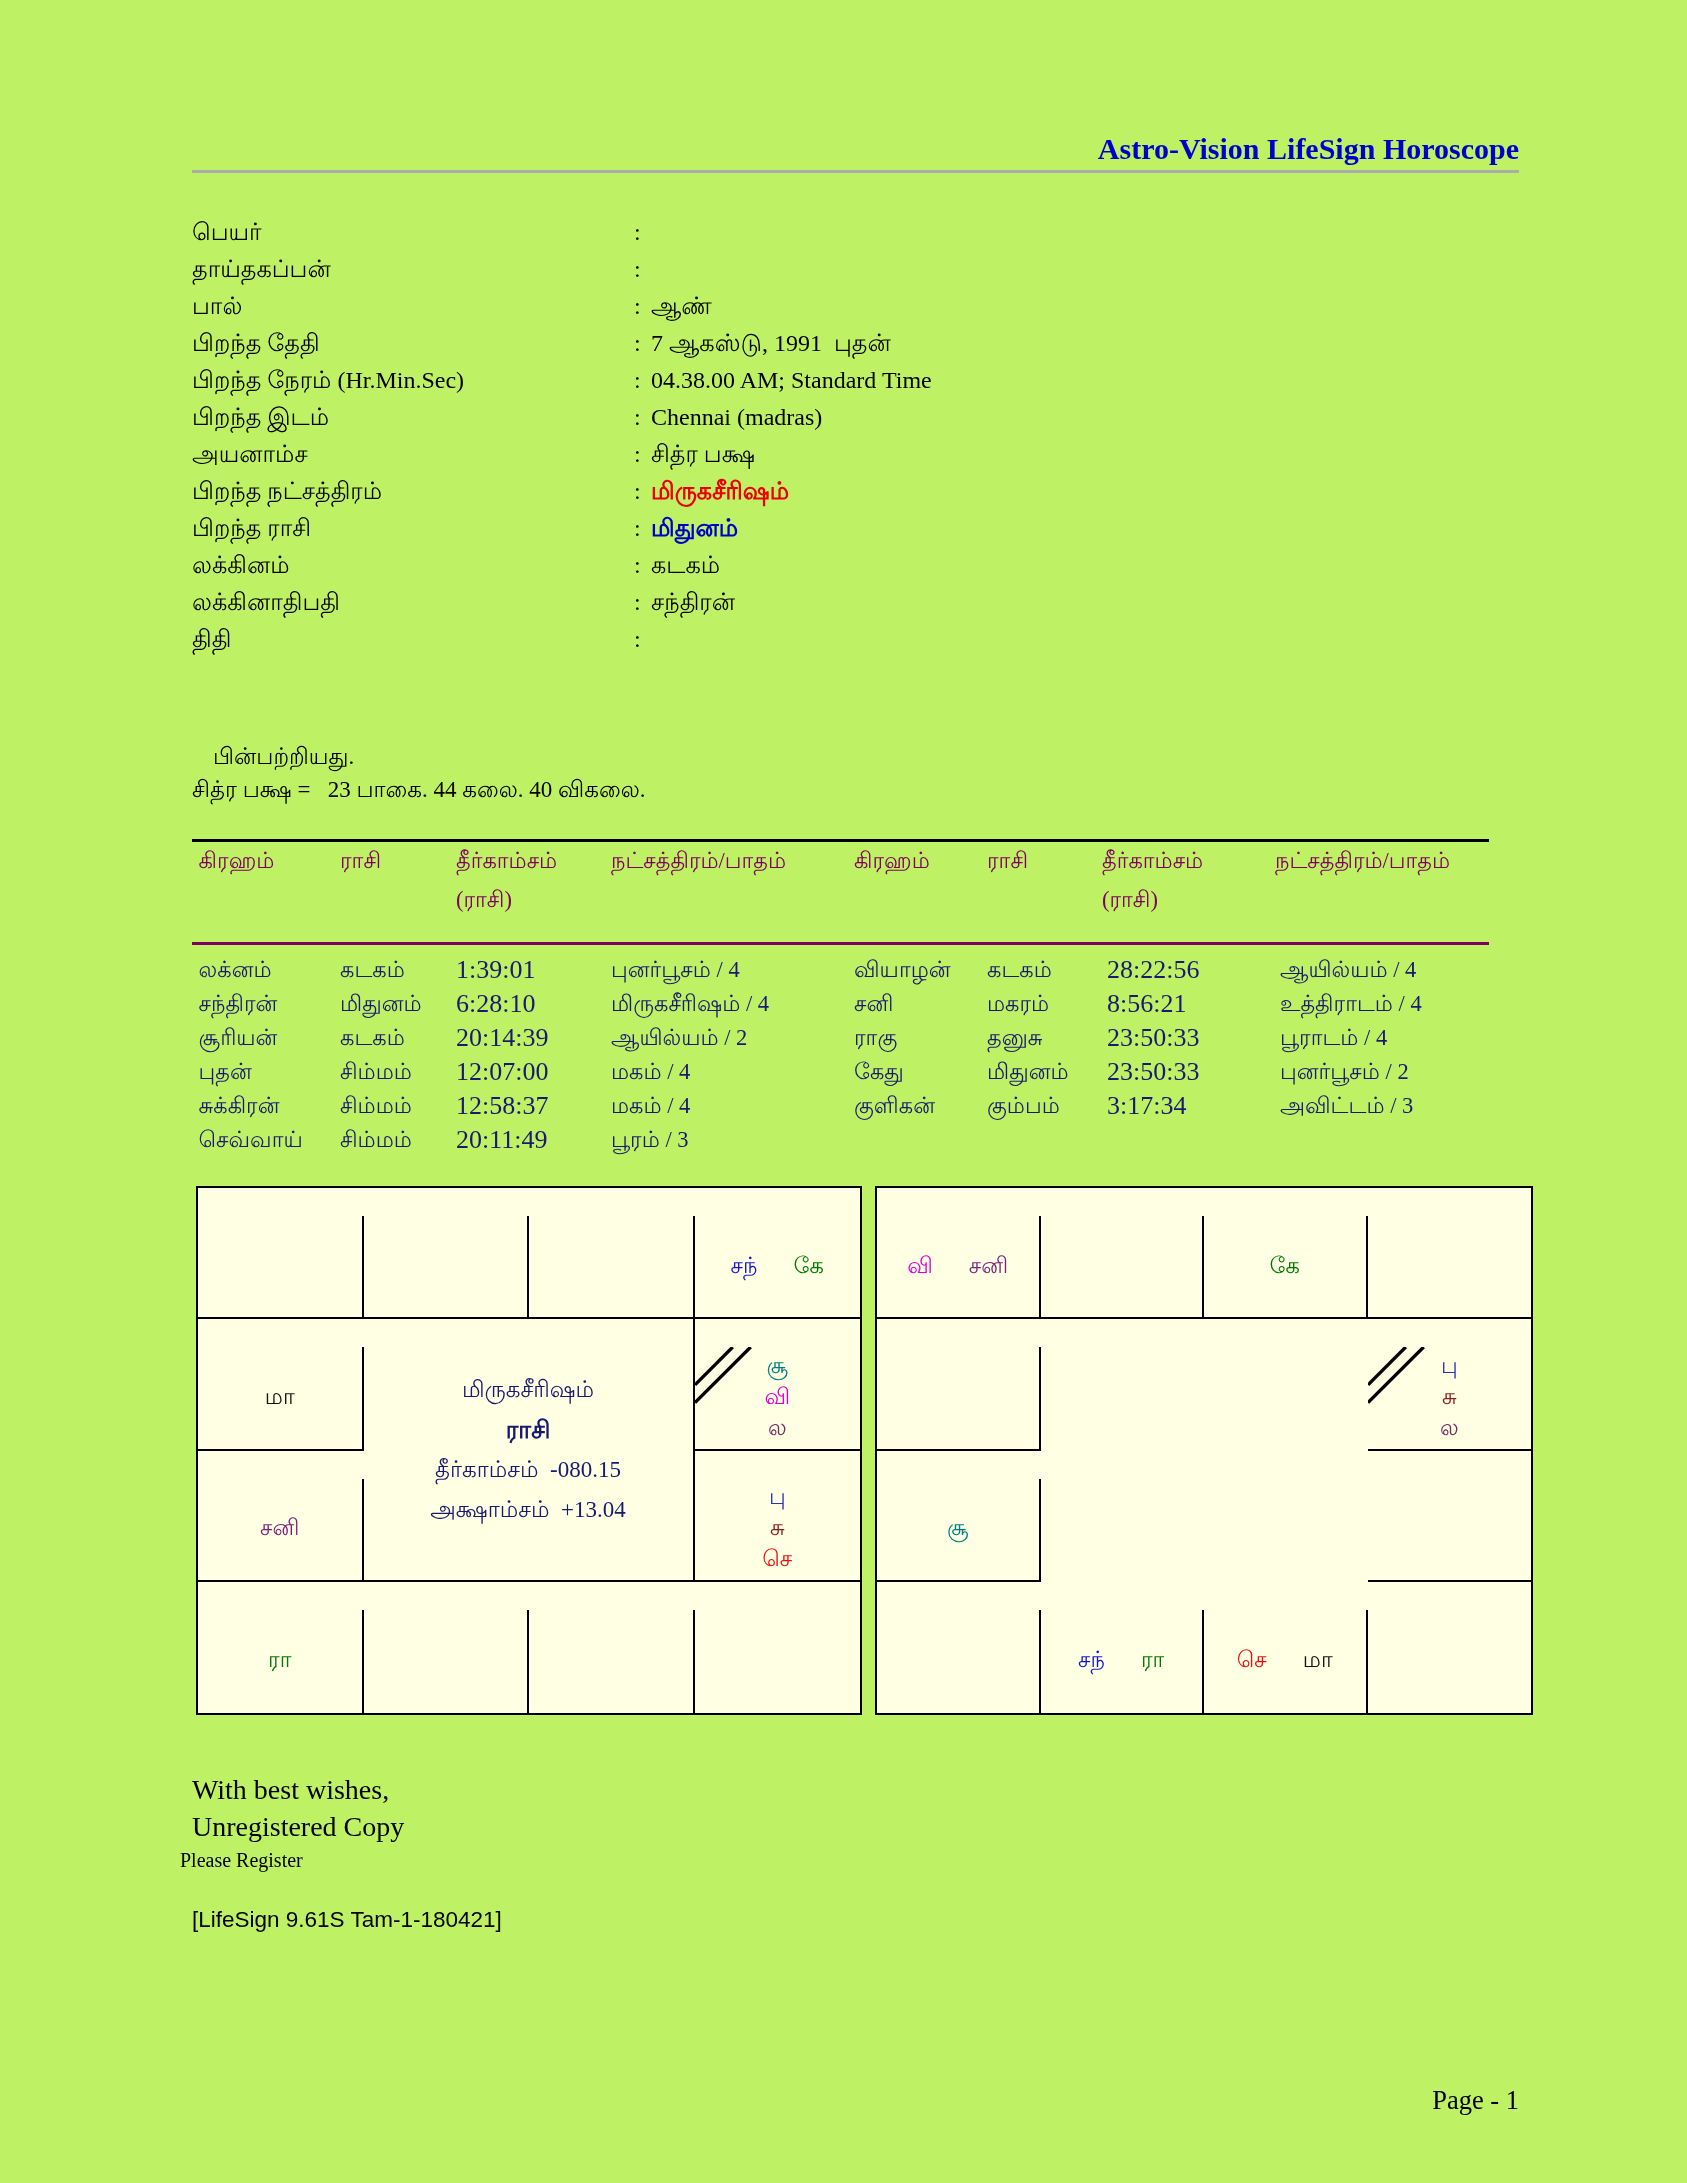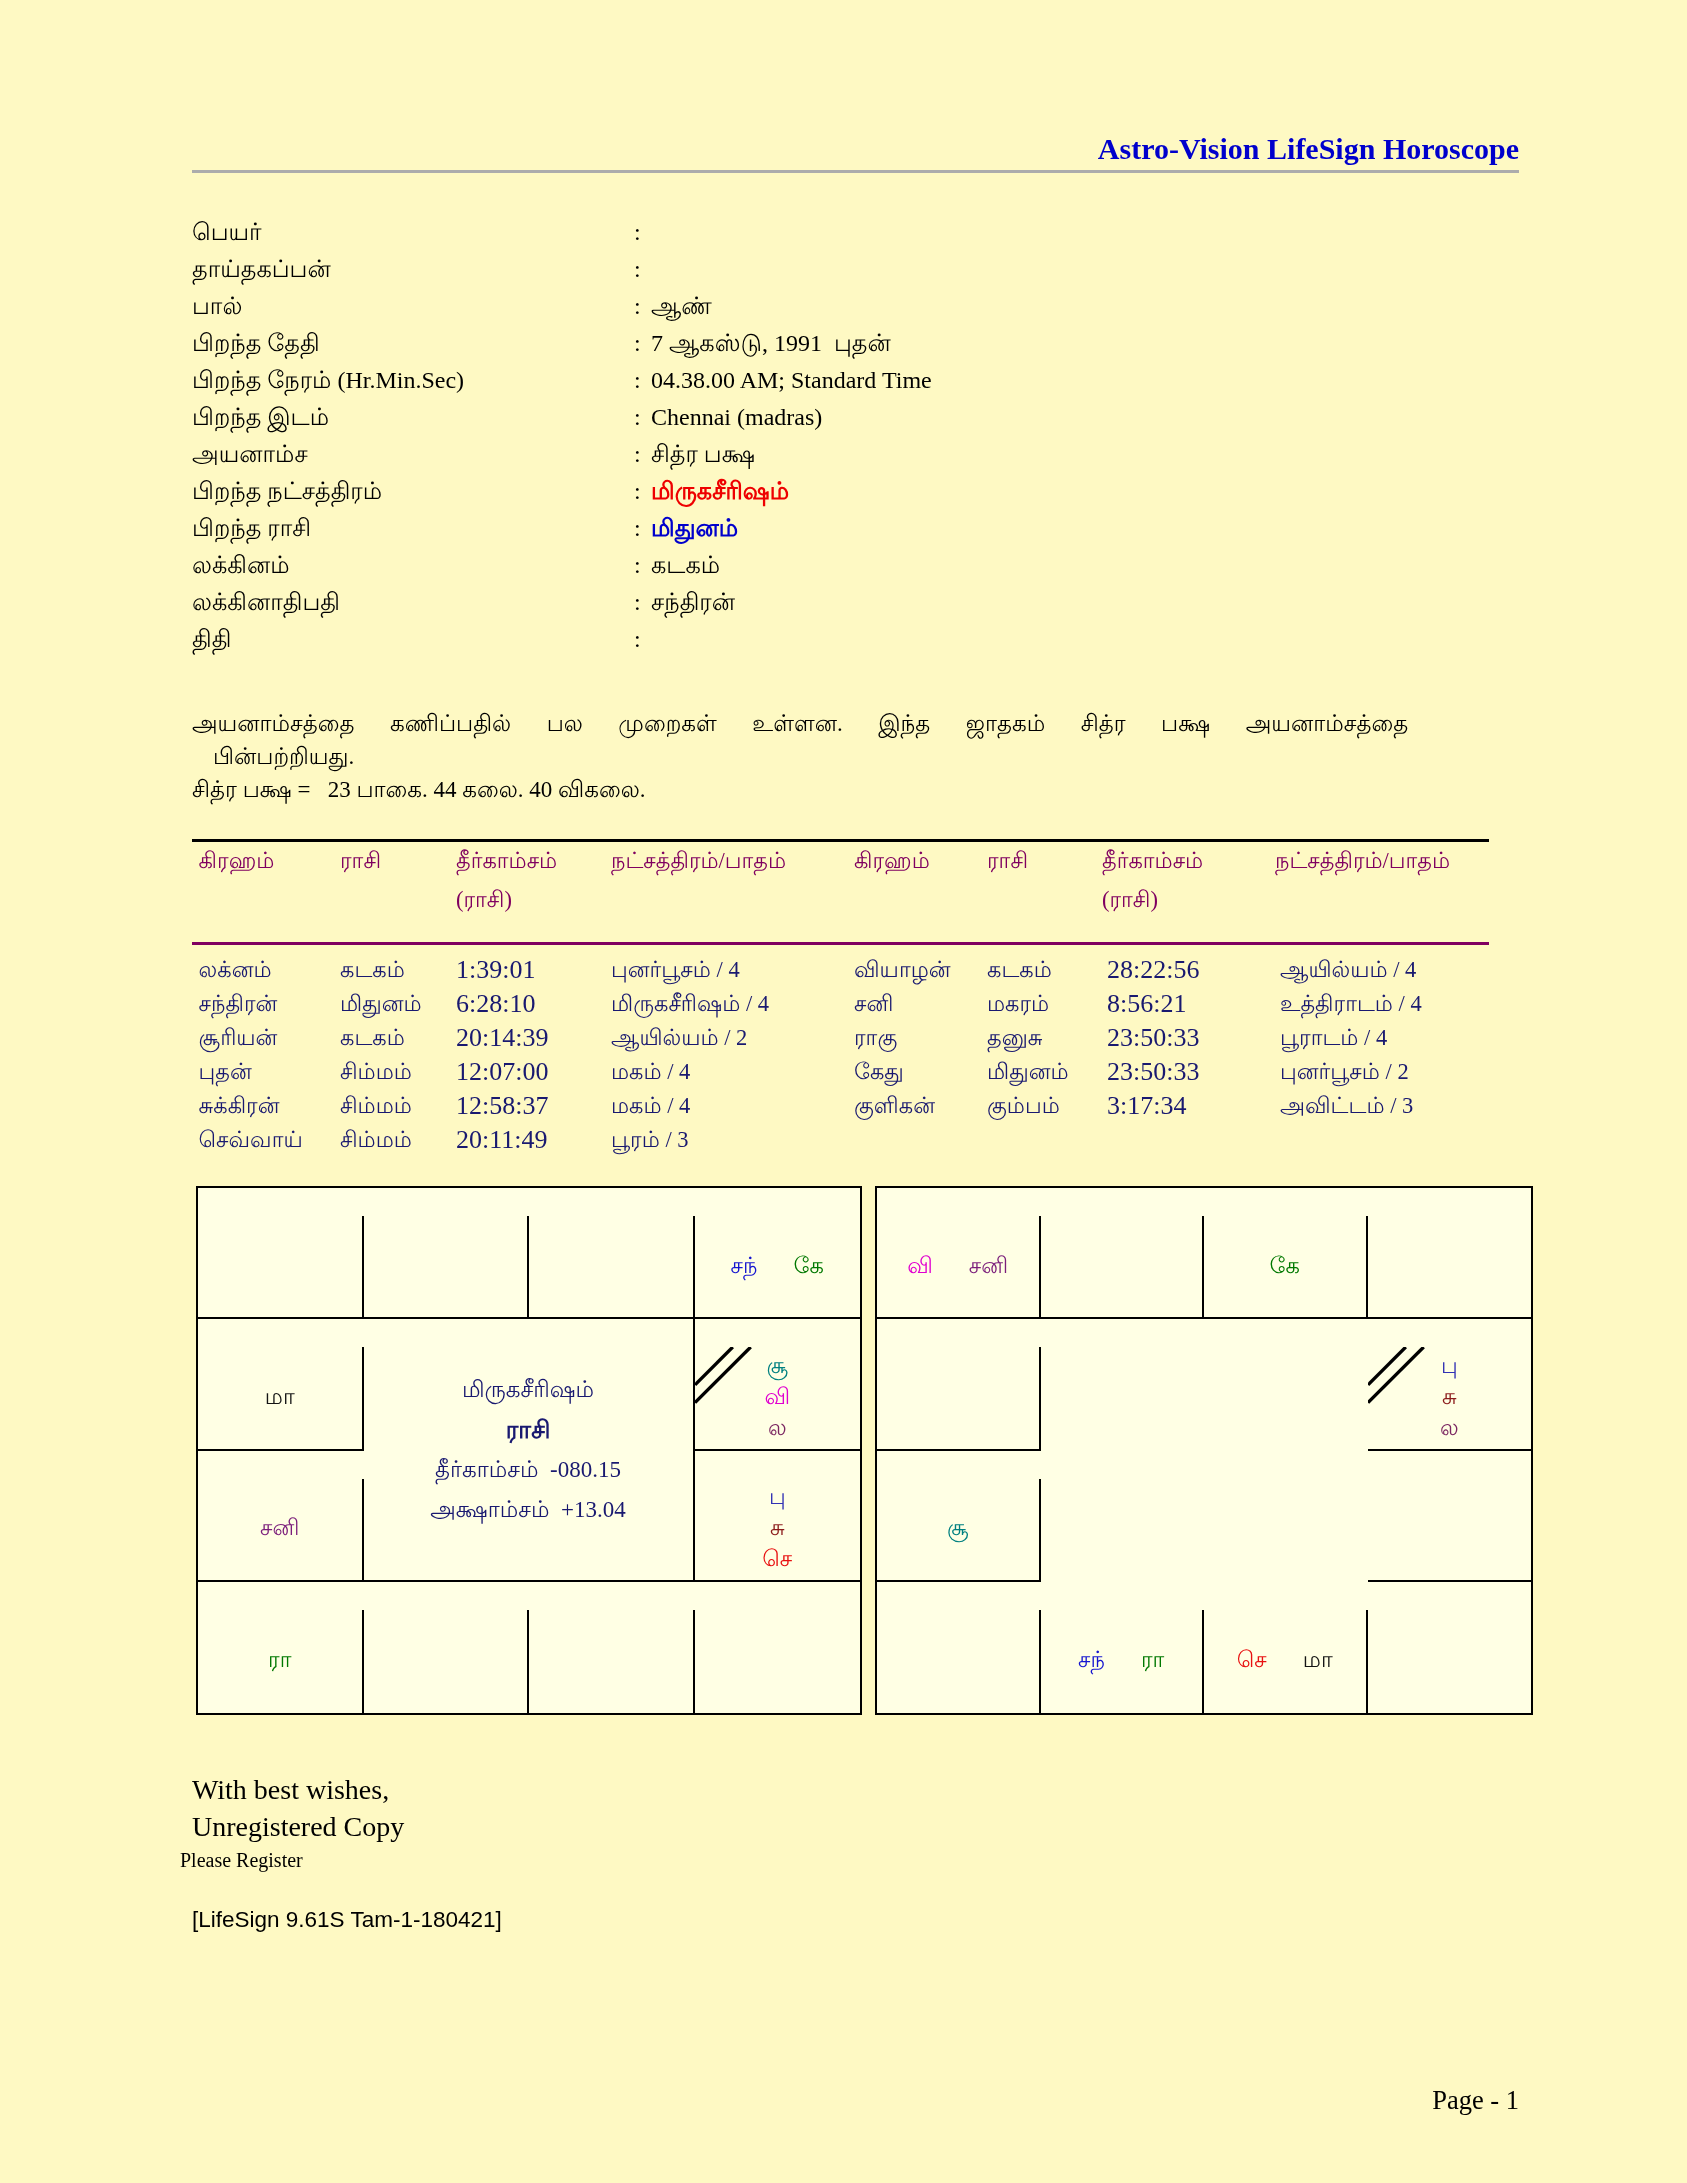--- a/index.html
+++ b/index.html
@@ -1,17 +1,17 @@
 <!DOCTYPE html>
 <html style="--c-title: #0000CC; --c-blue: #0000CC; --c-red: #EE0000; --c-purple: #800060; --c-navy: #191970; --c-grayrule: #ACACAC; --c-chartbg: #FFFFE4;font-size:10.6px"><head>
 <meta charset="utf-8">
 <style>
   html,body{margin:0;padding:0;background:#888;}
   .page{
-    position:relative; width:1687px; height:2183px; background:#fef9c3;
+    position:relative; width:1687px; height:2183px; background:#bef264;
     font-family:"Liberation Serif","DejaVu Serif",serif; overflow:hidden;
     margin:0 auto;
   }
   
   .title{
     position:absolute; top:132px; left:192px; width:1327px;
     text-align:right; font-size:30px; font-weight:bold; color:var(--c-title);
   }
   .header-rule{position:absolute; top:170px; left:192px; width:1327px; height:2.6px; background:var(--c-grayrule);}
   
@@ -142,21 +142,20 @@
         <span class="info-label">லக்கினாதிபதி</span>
         <span class="info-colon">:</span>
         <span class="info-value">சந்திரன்</span>
       </div>
       <div class="info-row">
         <span class="info-label">திதி</span>
         <span class="info-colon">:</span>
       </div>
     </div>
 
-  <div class="para-line1">அயனாம்சத்தை  கணிப்பதில்  பல  முறைகள்  உள்ளன.  இந்த  ஜாதகம்  சித்ர  பக்ஷ  அயனாம்சத்தை</div>
   <div class="para-line2">பின்பற்றியது.</div>
   <div class="chitra-line">சித்ர பக்ஷ =   23 பாகை. 44 கலை. 40 விகலை.</div>
 
   <div class="tbl-rule-top"></div>
   <div class="tbl-headers">
     <span class="o0">கிரஹம்</span>
     <span class="o1">ராசி</span>
     <span class="o2">தீர்காம்சம்</span>
     <span class="o3">நட்சத்திரம்/பாதம்</span>
     <span class="o4">கிரஹம்</span>

